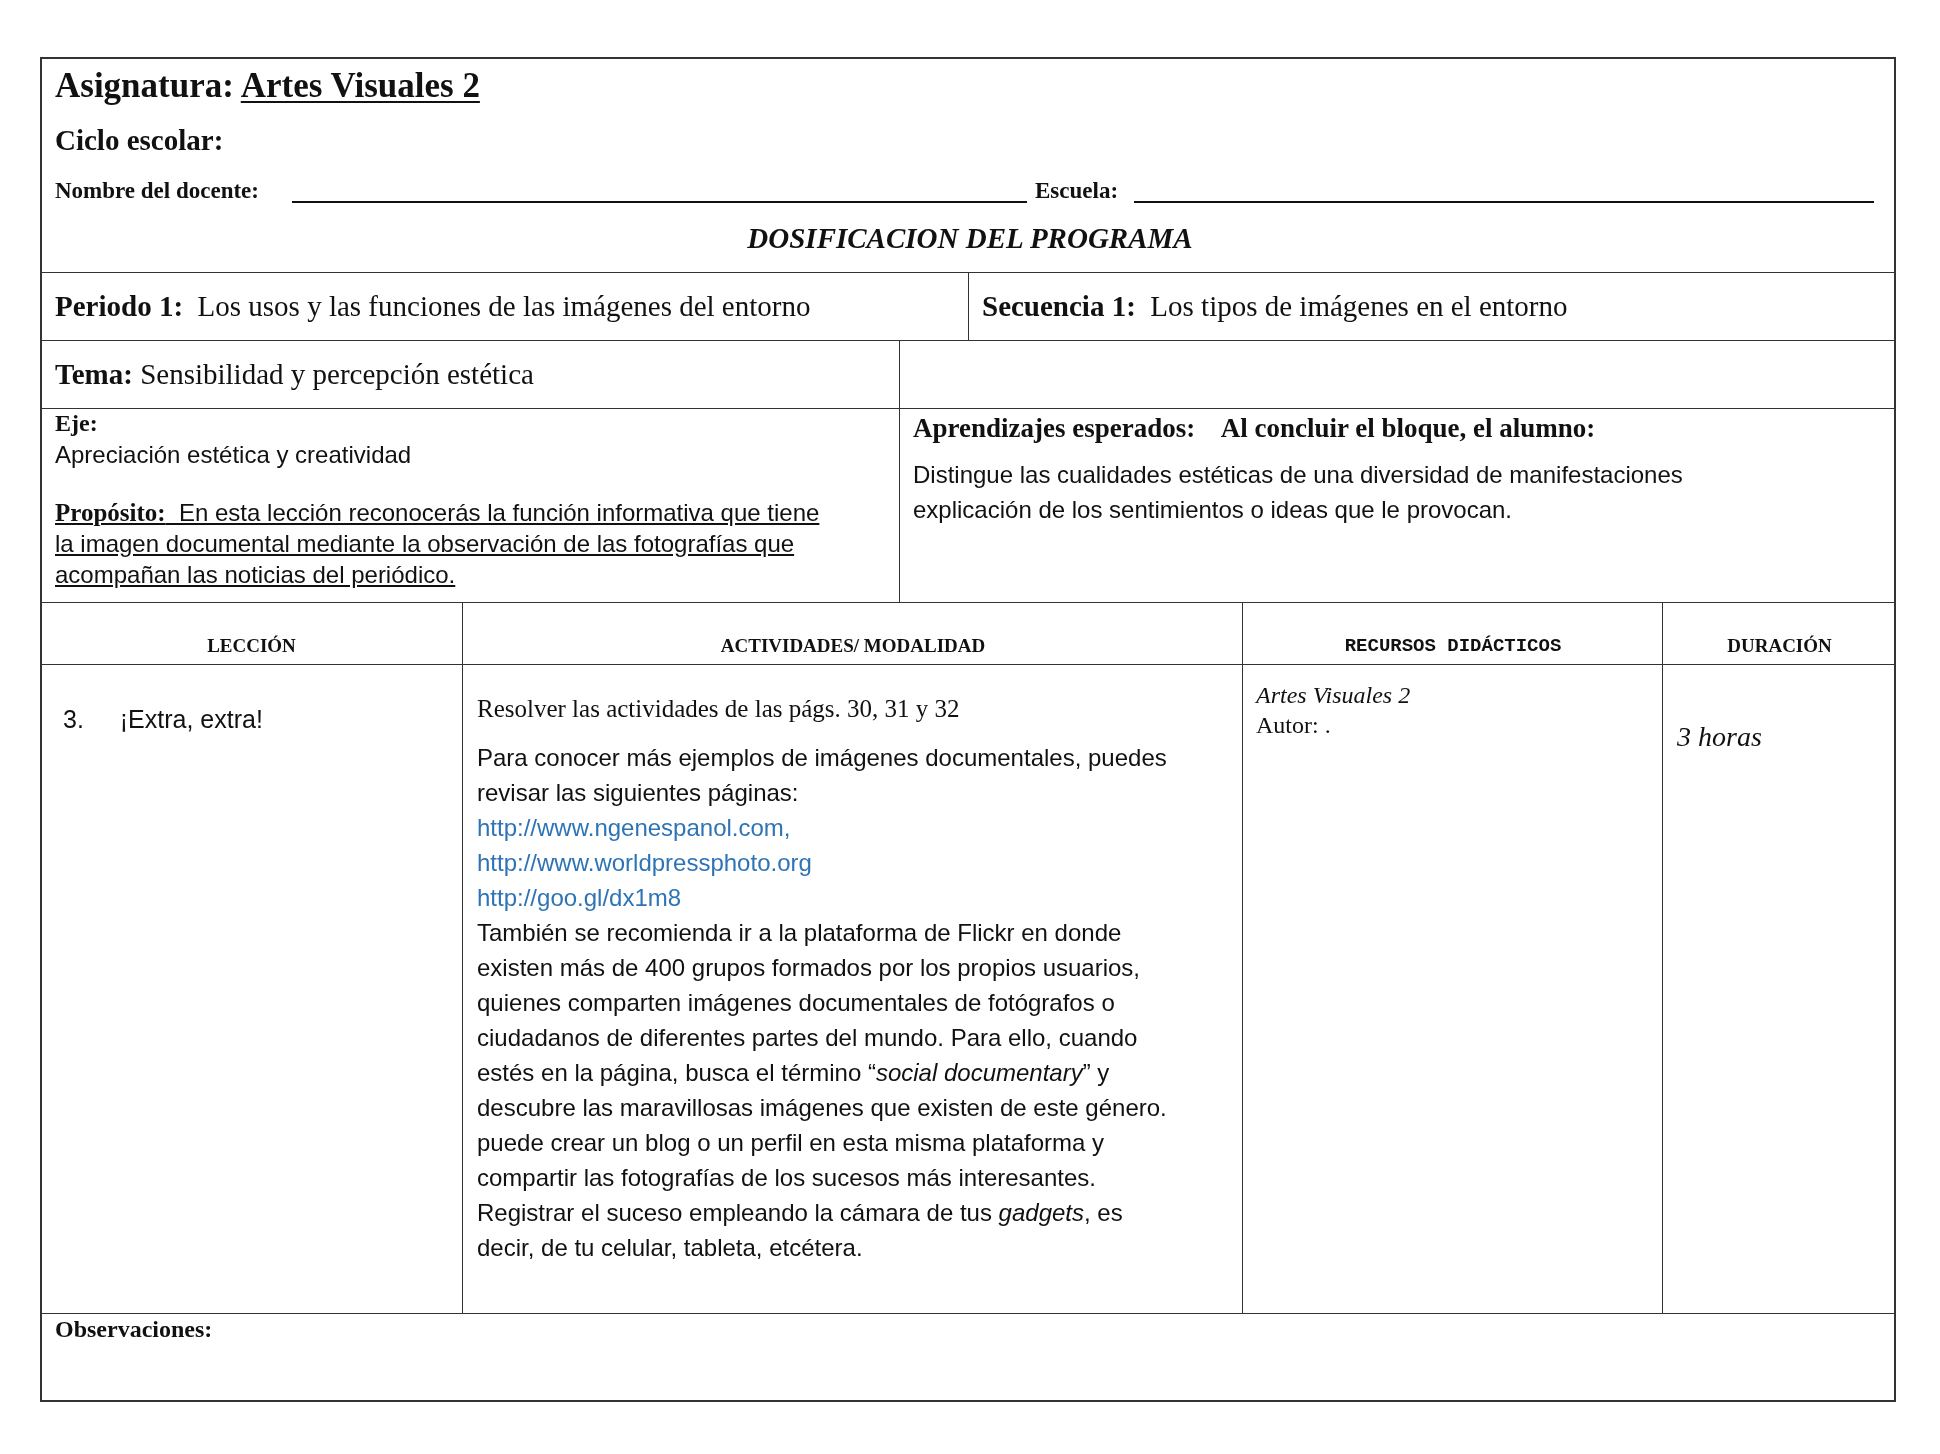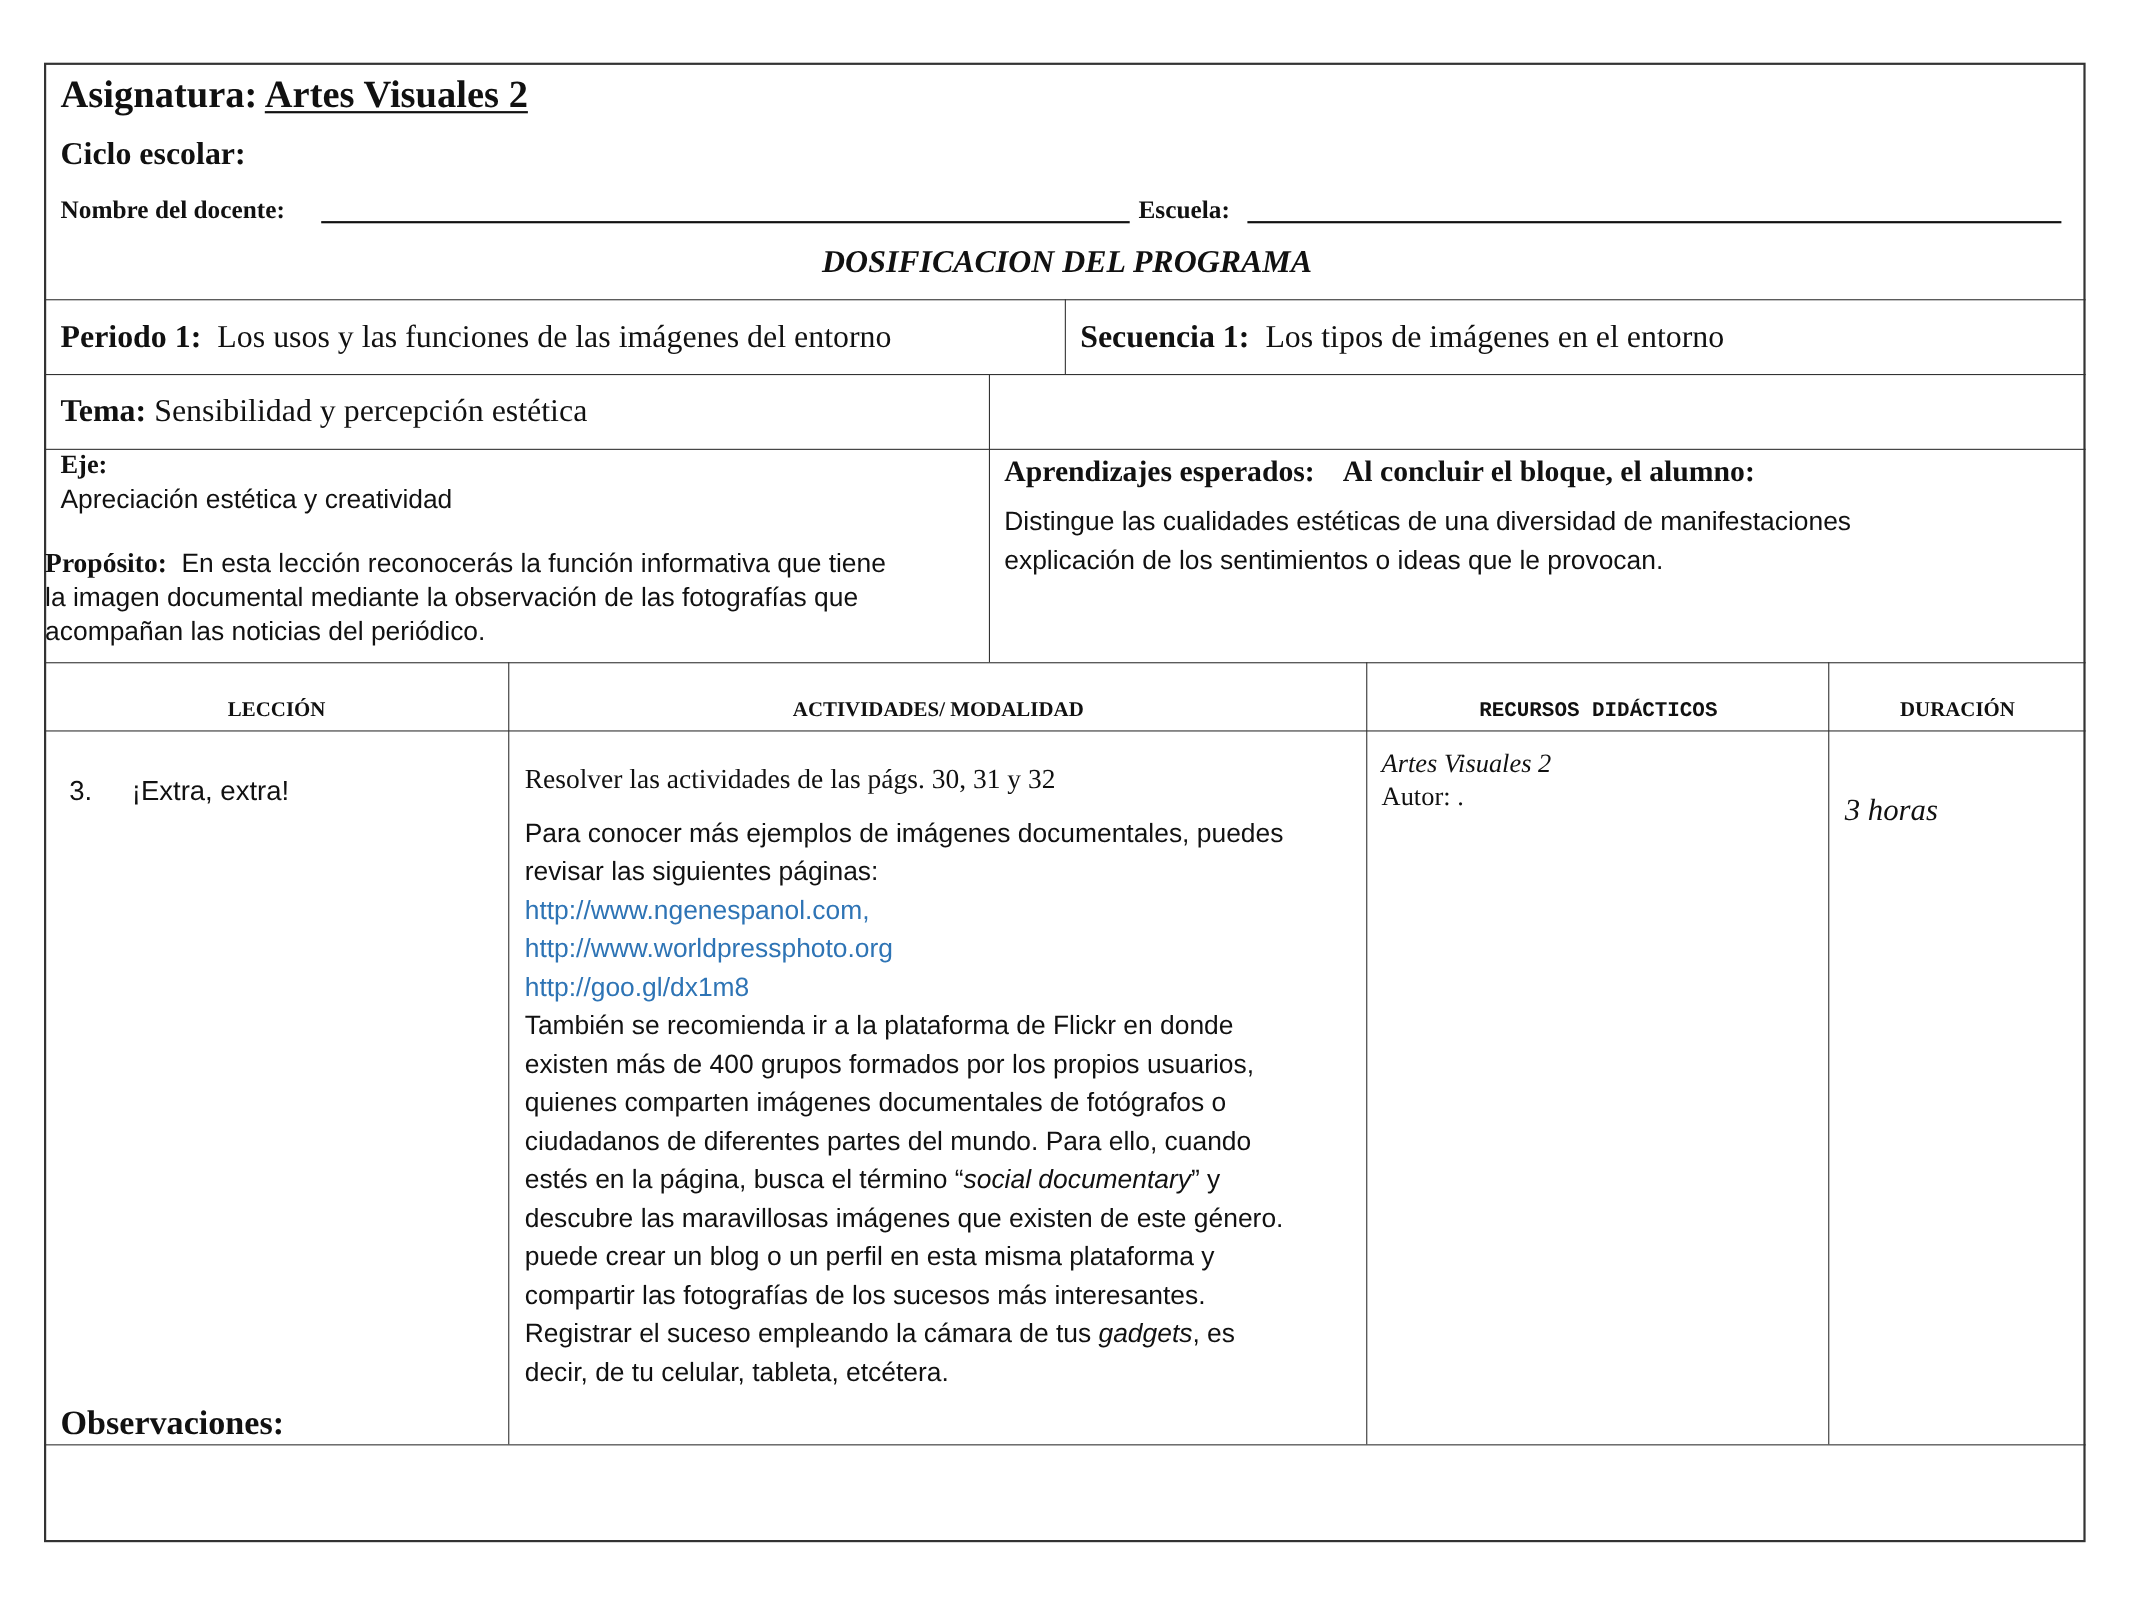--- a/index.html
+++ b/index.html
@@ -52,21 +52,21 @@
 <div class="box bt" style="left:40px; top:340px; width:1856px; height:68px;"></div>
 <div class="box bl" style="left:899px; top:340px; width:1px; height:262px;"></div>
 <div class="abs serif" style="left:55px; top:358px; font-size:29px;">
   <span class="b">Tema:</span>
   <span>Sensibilidad y percepción estética</span>
 </div>
 
 <div class="box bt" style="left:40px; top:408px; width:1856px; height:194px;"></div>
 <div class="abs serif b" style="left:55px; top:410px; font-size:24px;">Eje:</div>
 <div class="abs sans" style="left:55px; top:441px; font-size:24px;">Apreciación estética y creatividad</div>
-<div class="abs sans" style="left:41px; top:497px; font-size:24px; line-height:31px;">
+<div class="abs sans" style="left:55px; top:497px; font-size:24px; line-height:31px;text-decoration:underline;">
   <div><span class="serif b" style="font-size:25px;">Propósito:</span>&nbsp; <span>En esta lección reconocerás la función informativa que tiene</span></div>
   <div>la imagen documental mediante la observación de las fotografías que</div>
   <div>acompañan las noticias del periódico.</div>
 </div>
 
 <div class="abs serif b" style="left:913px; top:413px; font-size:27px;">
   <span>Aprendizajes esperados:</span>&nbsp;&nbsp;&nbsp;
   <span>Al concluir el bloque, el alumno:</span>
 </div>
 <div class="para" style="left:913px; top:457px; font-size:24px;">
@@ -113,14 +113,14 @@
 </div>
 
 <div class="abs serif" style="left:1256px; top:680px; font-size:24px; line-height:30px;">
   <div class="i">Artes Visuales 2</div>
   <div>Autor: .</div>
 </div>
 
 <div class="abs serif i" style="left:1677px; top:721px; font-size:28px;">3 horas</div>
 
 <div class="box bt" style="left:40px; top:1313px; width:1856px; height:89px;"></div>
-<div class="abs serif b" style="left:55px; top:1276px; font-size:31px;">Observaciones:</div>
+<div class="abs serif b" style="left:55px; top:1316px; font-size:24px;">Observaciones:</div>
 <div class="box" style="left:42px; top:1350px; width:1850px; height:48px;"></div>
 
 </body></html>

